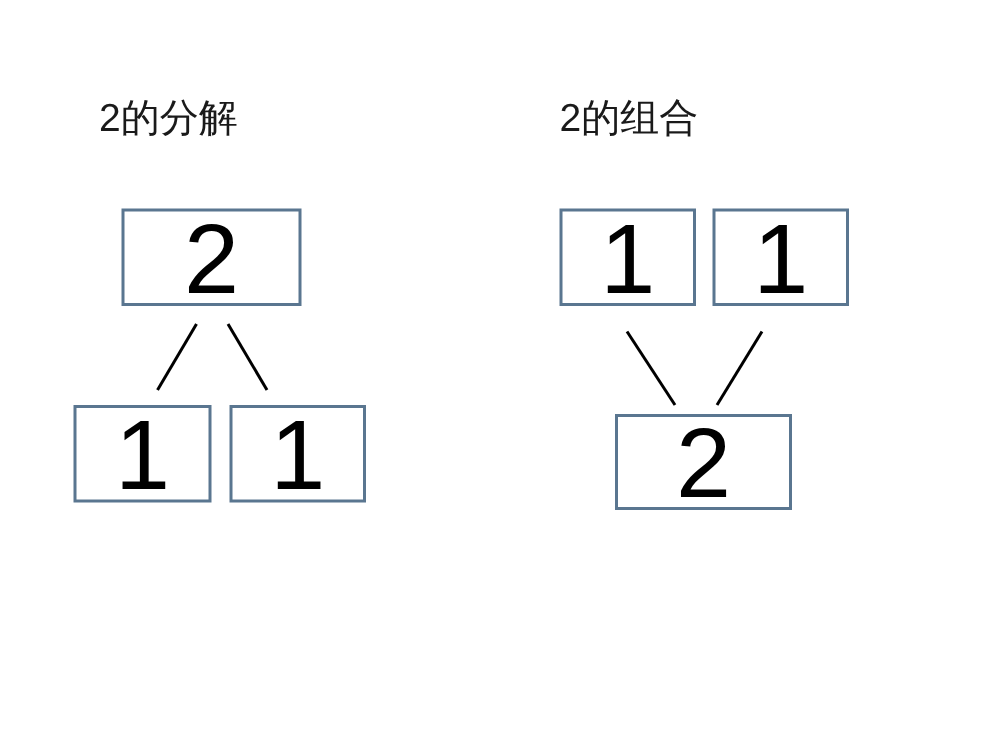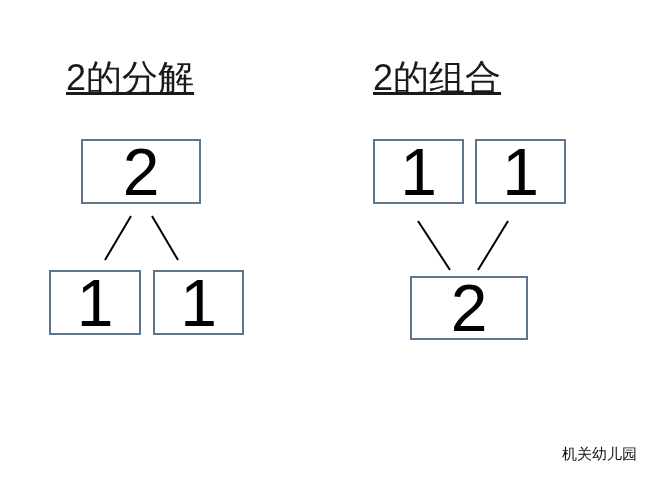--- a/index.html
+++ b/index.html
@@ -1,18 +1,18 @@
 <!DOCTYPE html>
 <html><head>
 <meta charset="utf-8">
 <style>
   html, body { margin: 0; padding: 0; }
   body { width: 667px; height: 500px; background: #ffffff; position: relative; overflow: hidden;
          font-family: "Liberation Sans", "DejaVu Sans", sans-serif; color: #111; }
-  .title { position: absolute; font-size: 36px; line-height: 36px; color: #1a1a1a; text-decoration: underline; }
+  .title { position: absolute; font-size: 26px; line-height: 36px; color: #1a1a1a; }
   .box { position: absolute; box-sizing: border-box; border: 2px solid #5a7690; background: #fff;
          display: flex; align-items: center; justify-content: center; font-size: 66px; line-height: 1; color: #000; }
   svg.lines { position: absolute; left: 0; top: 0; }
   .credit { position: absolute; left: 552px; top: 444px; font-size: 15px; line-height: 20px; color: #111; text-align: left; }
 </style>
 </head>
 <body>
 
 <div>
   <div class="title" style="left:66px; top:60px;">2的分解</div>
@@ -29,14 +29,13 @@
 </div>
 
 <svg class="lines" width="667" height="500">
   <line x1="131" y1="216" x2="105" y2="260" stroke="#000" stroke-width="2"></line>
   <line x1="152" y1="216" x2="178" y2="260" stroke="#000" stroke-width="2"></line>
   <line x1="418" y1="221" x2="450" y2="270" stroke="#000" stroke-width="2"></line>
   <line x1="508" y1="221" x2="478" y2="270" stroke="#000" stroke-width="2"></line>
 </svg>
 
 <div class="credit">
-  <div style="padding-left:10px;">机关幼儿园</div>
 </div>
 
 </body></html>

